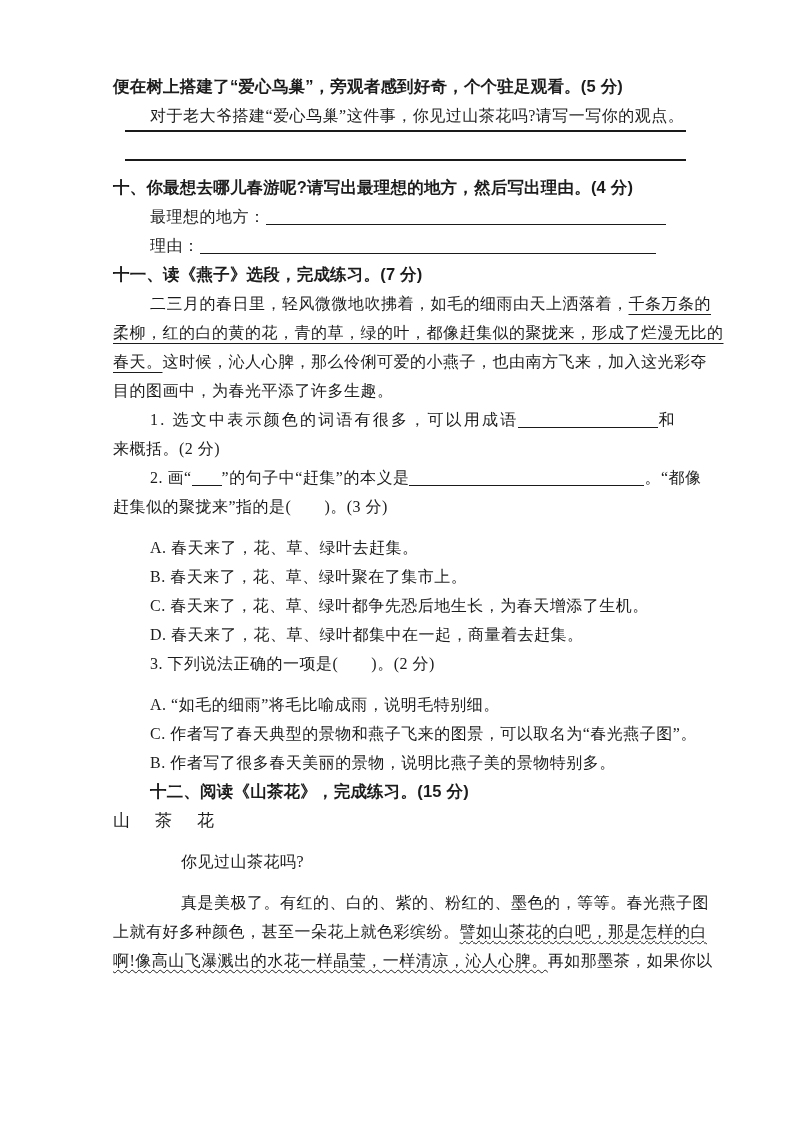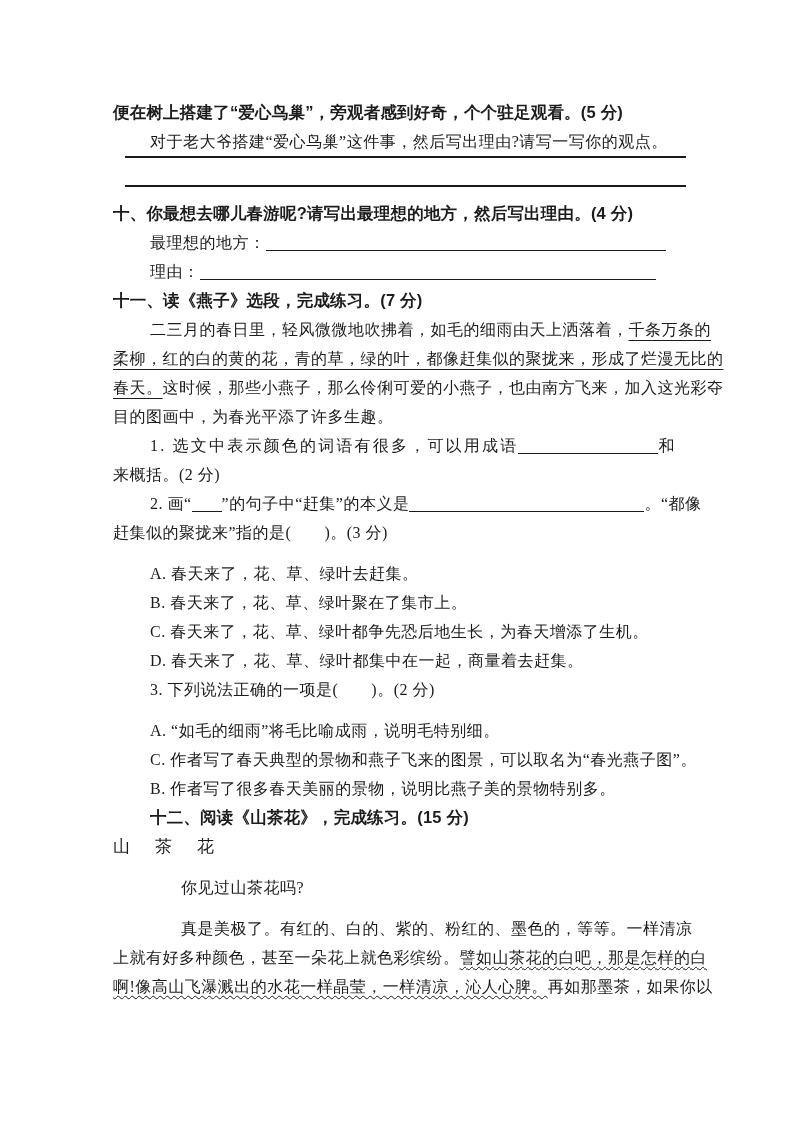--- a/index.html
+++ b/index.html
@@ -6,21 +6,21 @@
   body {
     width: 793px; height: 1122px;
     background: #ffffff;
     color: #1c1c1c;
     font-family: "Liberation Serif", "DejaVu Serif", serif;
     overflow: hidden;
   }
   .page {
     position: relative;
     width: 680px; height: 1024px;
-    padding: 98px 0 0 113px;
+    padding: 72px 0 0 113px;
   }
   .line {
     height: 29px; line-height: 29px;
     font-size: 16px;
     white-space: nowrap;
     letter-spacing: 0.5px;
   }
   .indent-0 { margin-left: 0; }
   .indent-1 { margin-left: 37px; }
   .indent-2 { margin-left: 68px; margin-top: 12px; }
@@ -62,42 +62,42 @@
     border-bottom: 1px solid #1a1a1a;
     height: 19px;
     vertical-align: -3px;
   }
 </style>
 </head>
 <body>
 
 <div class="page">
     <div class="line indent-0 heading"><span>便在树上搭建了“爱心鸟巢”，旁观者感到好奇，个个驻足观看。(5 分)</span></div>
-    <div class="line indent-1"><span>对于老大爷搭建“爱心鸟巢”这件事，然后写出理由?请写一写你的观点。</span></div>
+    <div class="line indent-1"><span>对于老大爷搭建“爱心鸟巢”这件事，你见过山茶花吗?请写一写你的观点。</span></div>
     <div class="rule"></div>
     <div class="rule"></div>
     <div class="line indent-0 heading"><span>十、你最想去哪儿春游呢?请写出最理想的地方，然后写出理由。(4 分)</span></div>
     <div class="line indent-1"><span>最理想的地方：</span><span class="blank" style="width: 400px;"></span></div>
     <div class="line indent-1"><span>理由：</span><span class="blank" style="width: 456px;"></span></div>
     <div class="line indent-0 heading"><span>十一、读《燕子》选段，完成练习。(7 分)</span></div>
     <div class="line indent-1"><span>二三月的春日里，轻风微微地吹拂着，如毛的细雨由天上洒落着，</span><span class="u-solid">千条万条的</span></div>
     <div class="line indent-0"><span class="u-solid">柔柳，红的白的黄的花，青的草，绿的叶，都像赶集似的聚拢来，形成了烂漫无比的</span></div>
-    <div class="line indent-0"><span class="u-solid">春天。</span><span>这时候，那些小燕子，那么伶俐可爱的小燕子，也由南方飞来，加入这光彩夺</span></div>
+    <div class="line indent-0"><span class="u-solid">春天。</span><span>这时候，沁人心脾，那么伶俐可爱的小燕子，也由南方飞来，加入这光彩夺</span></div>
     <div class="line indent-0"><span>目的图画中，为春光平添了许多生趣。</span></div>
     <div class="line indent-1 sub spread"><span>1. 选文中表示颜色的词语有很多，可以用成语</span><span class="blank" style="width: 140px;"></span><span>和</span></div>
     <div class="line indent-0 cont"><span>来概括。(2 分)</span></div>
     <div class="line indent-1 sub"><span>2. 画“</span><span class="blank" style="width: 30px;"></span><span>”的句子中“赶集”的本义是</span><span class="blank" style="width: 235px;"></span><span>。“都像</span></div>
     <div class="line indent-0 cont"><span>赶集似的聚拢来”指的是(　　)。(3 分)</span></div>
     <div class="line indent-1 option"><span>A. 春天来了，花、草、绿叶去赶集。</span></div>
     <div class="line indent-1 option"><span>B. 春天来了，花、草、绿叶聚在了集市上。</span></div>
     <div class="line indent-1 option"><span>C. 春天来了，花、草、绿叶都争先恐后地生长，为春天增添了生机。</span></div>
     <div class="line indent-1 option"><span>D. 春天来了，花、草、绿叶都集中在一起，商量着去赶集。</span></div>
     <div class="line indent-1 sub"><span>3. 下列说法正确的一项是(　　)。(2 分)</span></div>
     <div class="line indent-1 option"><span>A. “如毛的细雨”将毛比喻成雨，说明毛特别细。</span></div>
     <div class="line indent-1 option"><span>C. 作者写了春天典型的景物和燕子飞来的图景，可以取名为“春光燕子图”。</span></div>
     <div class="line indent-1 option"><span>B. 作者写了很多春天美丽的景物，说明比燕子美的景物特别多。</span></div>
     <div class="line indent-1 heading"><span>十二、阅读《山茶花》，完成练习。(15 分)</span></div>
     <div class="line indent-0 title-line"><span>山　茶　花</span></div>
     <div class="line indent-2"><span>你见过山茶花吗?</span></div>
-    <div class="line indent-2"><span>真是美极了。有红的、白的、紫的、粉红的、墨色的，等等。一样清凉</span></div>
+    <div class="line indent-2"><span>真是美极了。有红的、白的、紫的、粉红的、墨色的，等等。春光燕子图</span></div>
     <div class="line indent-0"><span>上就有好多种颜色，甚至一朵花上就色彩缤纷。</span><span class="u-wavy">譬如山茶花的白吧，那是怎样的白</span></div>
     <div class="line indent-0"><span class="u-wavy">啊!像高山飞瀑溅出的水花一样晶莹，一样清凉，沁人心脾。</span><span>再如那墨茶，如果你以</span></div>
   </div>
 
 </body></html>

